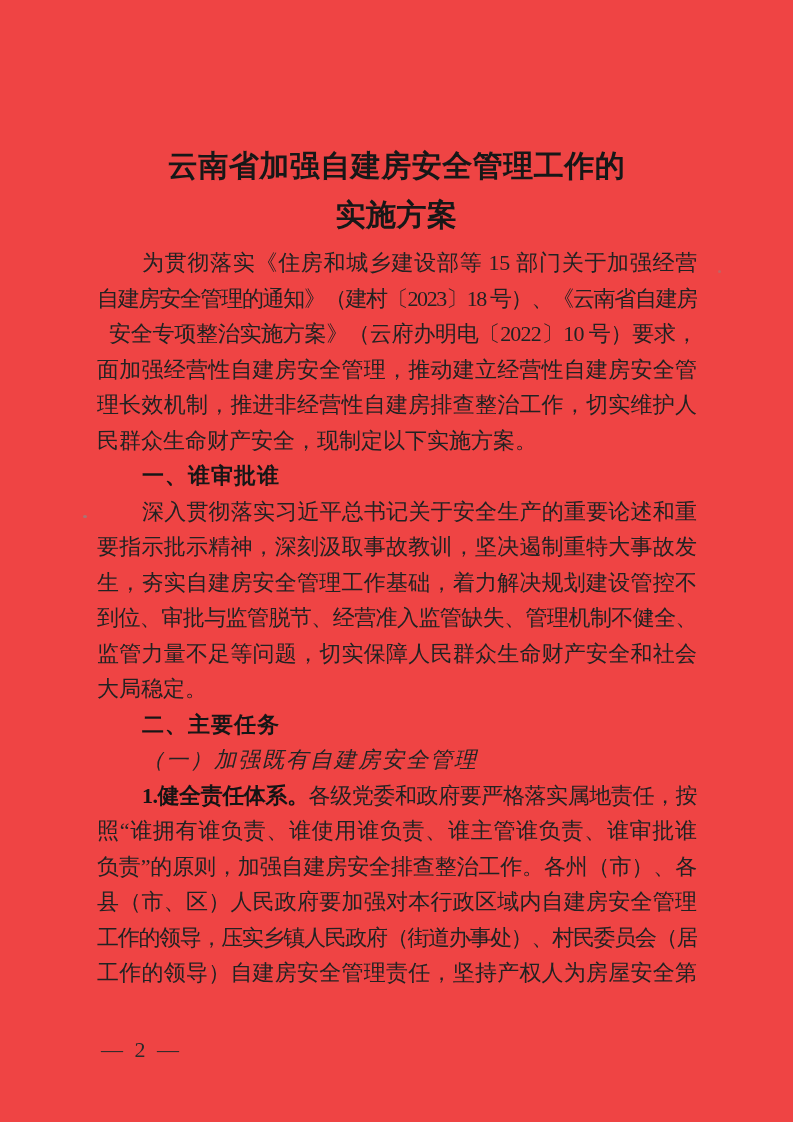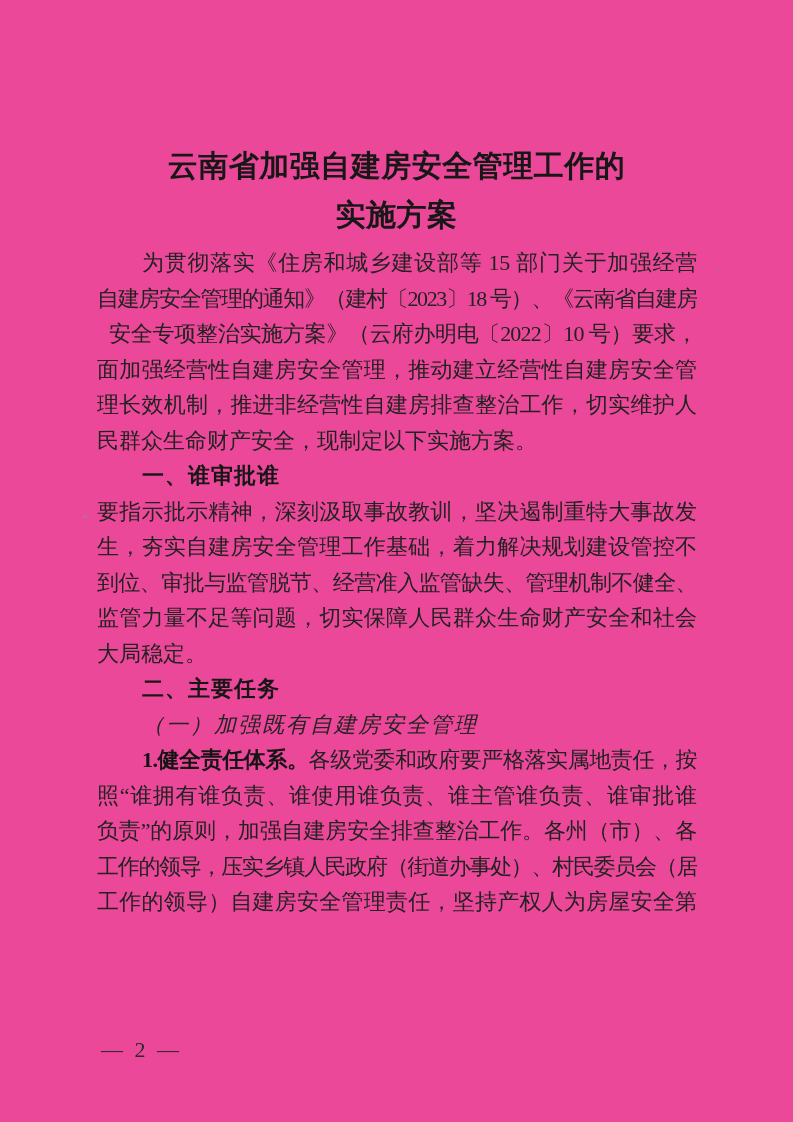--- a/index.html
+++ b/index.html
@@ -4,21 +4,21 @@
 <style>
   html, body {
     margin: 0;
     padding: 0;
     background: #ffffff;
   }
   .page {
     position: relative;
     width: 793px;
     height: 1122px;
-    background: #ec4899;
+    background: #ef4444;
     overflow: hidden;
     font-family: "Liberation Serif", serif;
     color: #1f1f1f;
   }
   .title {
     position: absolute;
     top: 141px;
     left: 0;
     right: 0;
     margin: 0;
@@ -88,30 +88,32 @@
   </h1>
 
   <div class="body-block" id="body-lines">
       <div class="line body indent stretch" style="letter-spacing: -0.2px;"><span>为贯彻落实《住房和城乡建设部等 15 部门关于加强经营性</span></div>
       <div class="line body stretch" style="letter-spacing: -1.4px;"><span>自建房安全管理的通知》（建村〔2023〕18 号）、《云南省自建房</span></div>
       <div class="line body stretch" style="letter-spacing: -0.8px; margin-left: 12px;"><span>安全专项整治实施方案》（云府办明电〔2022〕10 号）要求，全</span></div>
       <div class="line body stretch" style=""><span>面加强经营性自建房安全管理，推动建立经营性自建房安全管</span></div>
       <div class="line body stretch" style=""><span>理长效机制，推进非经营性自建房排查整治工作，切实维护人</span></div>
       <div class="line body" style=""><span>民群众生命财产安全，现制定以下实施方案。</span></div>
       <div class="line h2 indent" style=""><span>一、谁审批谁</span></div>
+      <div class="line body indent stretch" style=""><span>深入贯彻落实习近平总书记关于安全生产的重要论述和重</span></div>
       <div class="line body stretch" style=""><span>要指示批示精神，深刻汲取事故教训，坚决遏制重特大事故发</span></div>
       <div class="line body stretch" style=""><span>生，夯实自建房安全管理工作基础，着力解决规划建设管控不</span></div>
       <div class="line body stretch" style="letter-spacing: -0.6px;"><span>到位、审批与监管脱节、经营准入监管缺失、管理机制不健全、</span></div>
       <div class="line body stretch" style=""><span>监管力量不足等问题，切实保障人民群众生命财产安全和社会</span></div>
       <div class="line body" style=""><span>大局稳定。</span></div>
       <div class="line h2 indent" style=""><span>二、主要任务</span></div>
       <div class="line h3 indent" style=""><span>（一）加强既有自建房安全管理</span></div>
       <div class="line body indent stretch" style="letter-spacing: -0.6px;"><span class="b">1.健全责任体系。</span><span>各级党委和政府要严格落实属地责任，按</span></div>
       <div class="line body stretch" style=""><span>照“谁拥有谁负责、谁使用谁负责、谁主管谁负责、谁审批谁</span></div>
       <div class="line body stretch" style="letter-spacing: -0.2px;"><span>负责”的原则，加强自建房安全排查整治工作。各州（市）、各</span></div>
+      <div class="line body stretch" style=""><span>县（市、区）人民政府要加强对本行政区域内自建房安全管理</span></div>
       <div class="line body stretch" style="letter-spacing: -1.4px;"><span>工作的领导，压实乡镇人民政府（街道办事处）、村民委员会（居</span></div>
       <div class="line body stretch" style=""><span>工作的领导）自建房安全管理责任，坚持产权人为房屋安全第一</span></div>
     </div>
 
   <div class="speck speck-1"></div>
   <div class="speck speck-2"></div>
 
   <div class="footer">
     <span>— 2 —</span>
   </div>

